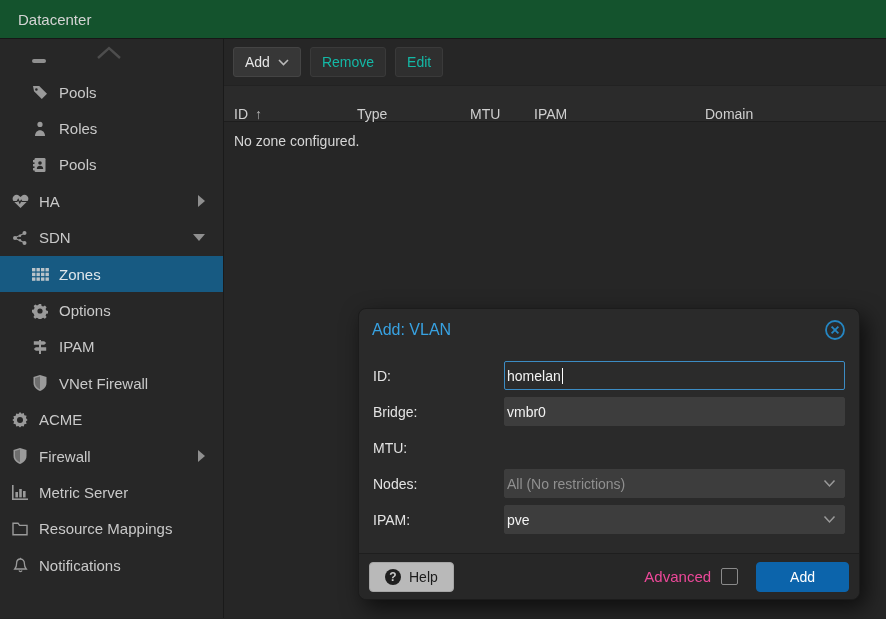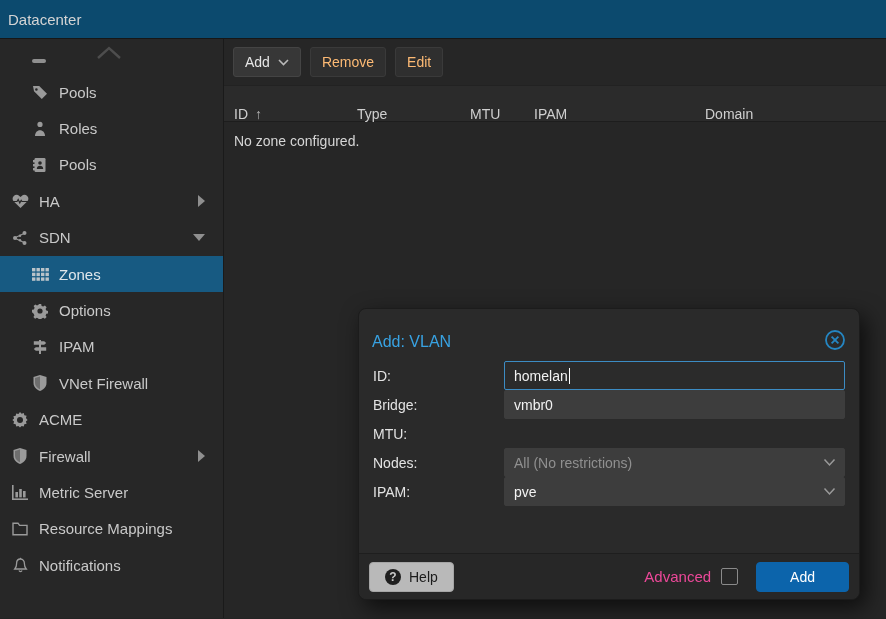--- a/index.html
+++ b/index.html
@@ -3,22 +3,22 @@
 <meta charset="utf-8">
 <style>
   * { margin:0; padding:0; box-sizing:border-box; }
   html,body { width:886px; height:619px; overflow:hidden; }
   body {
     font-family:"Liberation Sans","DejaVu Sans",sans-serif;
     background:#242424; color:#d8d8d8; position:relative;
   }
   
   .topbar {
-    height:39px; background:#0c4a6e; border-bottom:1px solid #171717;
-    display:flex; align-items:center; padding-left:8px;
+    height:39px; background:#14532d; border-bottom:1px solid #171717;
+    display:flex; align-items:center; padding-left:18px;
   }
   .topbar .title { font-size:15px; color:#d4d4d4; }
   
   .content { display:flex; height:579px; }
   .sidebar {
     width:224px; background:#272727; border-right:1px solid #1a1a1a;
     position:relative; overflow:hidden; flex:none;
   }
   .main { flex:1; background:#262626; position:relative; }
   
@@ -40,49 +40,49 @@
     border-bottom:6px solid transparent; }
   .expander.expanded { border-top:7px solid #8f8f8f; border-left:6px solid transparent;
     border-right:6px solid transparent; }
   
   .toolbar { height:46px; display:flex; align-items:center; gap:9px; padding-left:9px; }
   .tb-btn {
     height:30px; border-radius:3px; font-size:14px; display:inline-flex;
     align-items:center; gap:8px; padding:0 11px; border:1px solid #444;
     background:#373737; color:#e6e6e6; cursor:pointer;
   }
-  .tb-btn.disabled { background:#2f2f2f; border-color:#3a3a3a; color:#fdba74; cursor:default; }
+  .tb-btn.disabled { background:#2f2f2f; border-color:#3a3a3a; color:#14b8a6; cursor:default; }
   .tb-caret { color:#b9b9b9; display:flex; }
   
   .grid-header { display:flex; height:37px; background:#2b2b2b;
     border-top:1px solid #222; border-bottom:1px solid #1d1d1d; }
   .gh-cell {
     display:flex; align-items:flex-end; padding-left:10px; font-size:14px;
     color:#cfcfcf; border-right:1px solid rgba(255,255,255,0.09); cursor:pointer;margin-top:36px;
   }
   .gh-cell.sorted { background:#274459; }
   .sort-arrow { margin-left:7px; color:#b4b4b4; font-size:14px; }
   .gh-fill { flex:1; }
   .grid-empty { padding:11px 10px; font-size:14px; color:#d6d6d6; }
   
   .dialog {
     position:absolute; left:358px; top:308px; width:502px; height:292px;
     background:#2a2a2a; border:1px solid #1c1c1c; border-radius:8px;
     box-shadow:6px 8px 22px rgba(0,0,0,0.65); display:flex; flex-direction:column;
   }
-  .dlg-header { height:42px; display:flex; align-items:flex-end;
+  .dlg-header { height:42px; display:flex; align-items:center;
     justify-content:space-between; padding:0 13px; }
   .dlg-title { font-size:16px; color:#38a2e2; }
   .dlg-close { width:22px; height:22px; cursor:pointer; display:flex; }
   .dlg-body { flex:1; padding:10px 14px 0 14px; }
-  .field-row { display:flex; align-items:center; height:29px; }
+  .field-row { display:flex; align-items:center; height:29px; margin-bottom:7px; }
   .field-label { width:131px; font-size:14px; color:#e3e3e3; flex:none; }
   .field-box {
     flex:1; height:29px; background:#3d3d3d; border:1px solid #3d3d3d;
-    border-radius:2px; display:flex; align-items:center; padding:0 9px;
+    border-radius:2px; display:flex; align-items:center; padding:0 2px;
     font-size:14px; color:#f2f2f2; position:relative;
   }
   .field-box.focused { background:#2b2b2b; border-color:#3c8cc4; }
   .field-box.placeholder { color:#909090; }
   .caret { display:inline-block; width:1px; height:16px; background:#fff;
     margin-left:1px; }
   .field-trigger { position:absolute; right:8px; display:flex; flex-direction:column;
     gap:1px; color:#9a9a9a; }
   .dlg-footer {
     height:46px; border-top:1px solid #1e1e1e; background:#272727;

